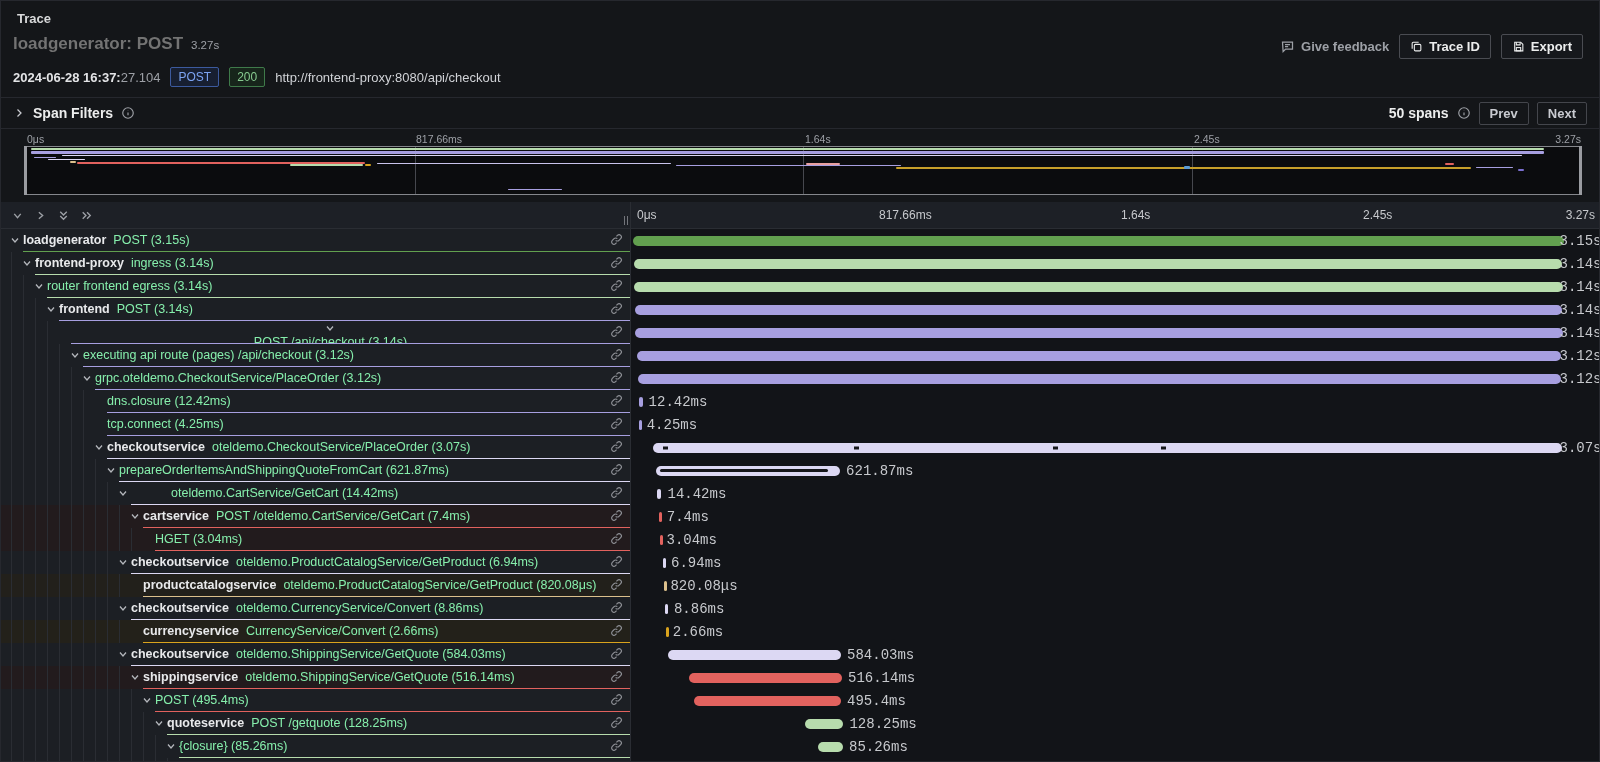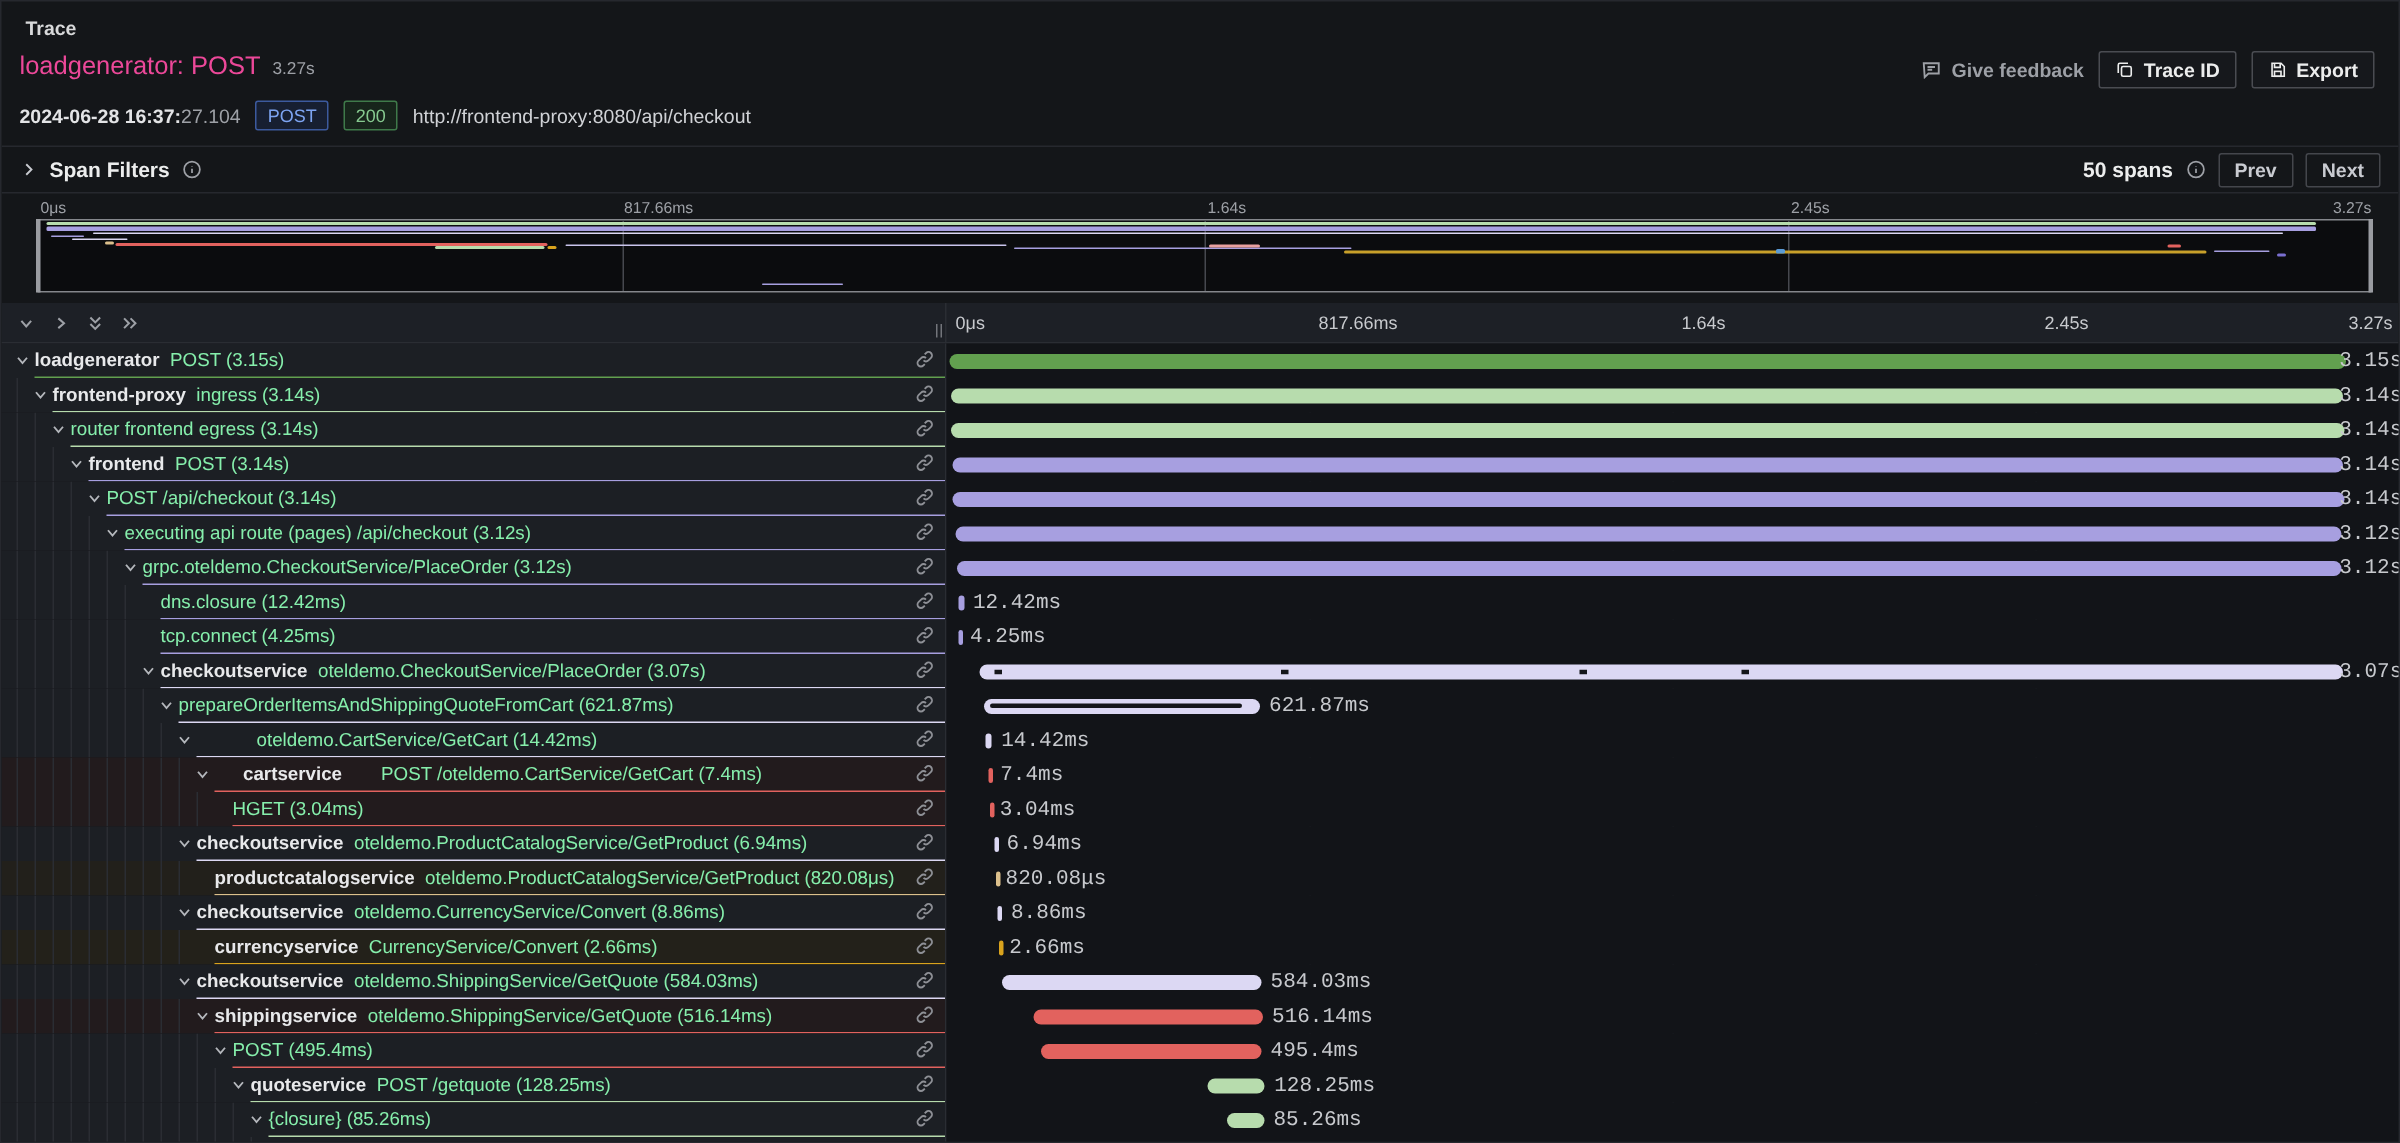--- a/index.html
+++ b/index.html
@@ -4,21 +4,21 @@
 <style>
   * { box-sizing: border-box; }
   html,body { margin:0; padding:0; background:#0b0c0e; }
   body { font-family:"Liberation Sans", sans-serif; }
   .app { position:relative; width:1600px; height:762px; background:#141619; border:1px solid #26282e; overflow:hidden; color:#d8d9da; }
 
   
   .panel-title { padding:10px 16px 2px; font-size:13px; font-weight:700; color:#d8d9da; }
   .trace-head { display:flex; justify-content:space-between; align-items:flex-start; padding:6px 12px 0 12px; }
   .trace-title-wrap { display:flex; align-items:baseline; gap:8px; }
-  .trace-title { font-size:17px; font-weight:400; color:#ec4899; }
+  .trace-title { font-size:17px; font-weight:700; color:#737373; }
   .trace-duration { font-size:11.5px; color:#9da0a6; }
   .head-actions { display:flex; align-items:center; gap:10px; padding-right:4px; }
   .feedback { display:flex; align-items:center; gap:6px; color:#9da0a6; font-size:13px; font-weight:600; cursor:pointer; }
   .btn { display:flex; align-items:center; gap:6px; padding:4px 10px; border:1px solid #4a4c52; border-radius:2px; background:#16181c; color:#eceded; font-size:13px; font-weight:700; cursor:pointer; }
   .meta-row { display:flex; align-items:center; gap:10px; padding:8px 12px 10px; font-size:13px; color:#d0d2d6; }
   .ts-main { font-weight:600; color:#e3e4e6; }
   .ts-frac { color:#9da0a6; }
   .badge { font-size:12px; font-weight:400; padding:2px 7px; border-radius:2px; border:1px solid; }
   .badge.method { color:#7da4f2; border-color:#3c5a9e; background:#171f31; }
   .badge.status { color:#86c98f; border-color:#3f7a4a; background:#17251b; }
@@ -324,21 +324,21 @@
           <div class="span-bar" style="left: 0.4%; width: 95.8%; background: rgb(167, 159, 224);"></div>
           <div class="bar-label" style="left: calc(95.3% + 6px);">3.14s</div>
         </div>
       </div>
       <div class="span-row">
         <div class="row-left">
           <div class="guide" style="left: 10px;"></div>
           <div class="guide" style="left: 22px;"></div>
           <div class="guide" style="left: 34px;"></div>
           <div class="guide" style="left: 46px;"></div>
-          <div class="row-content" style="left: 56px;">
+          <div class="row-content" style="left: 56px; flex-direction: column;">
             <div class="chev">
               <svg class="ico" width="12" height="12" viewBox="0 0 24 24" fill="none" stroke="currentColor" stroke-width="2.5">
                 <polyline points="6 9 12 16 18 9"></polyline>
               </svg>
             </div>
             <span class="op">POST /api/checkout (3.14s)</span>
           </div>
           <div class="underline" style="left: 70px; background: rgb(167, 159, 224);"></div>
           <div class="link-btn">
             <svg class="ico" width="13" height="13" viewBox="0 0 24 24" fill="none" stroke="currentColor" stroke-width="2.2">
@@ -574,21 +574,21 @@
           <div class="guide" style="left: 10px;"></div>
           <div class="guide" style="left: 22px;"></div>
           <div class="guide" style="left: 34px;"></div>
           <div class="guide" style="left: 46px;"></div>
           <div class="guide" style="left: 58px;"></div>
           <div class="guide" style="left: 70px;"></div>
           <div class="guide" style="left: 82px;"></div>
           <div class="guide" style="left: 94px;"></div>
           <div class="guide" style="left: 106px;"></div>
           <div class="guide" style="left: 118px;"></div>
-          <div class="row-content" style="left: 128px; gap: 19px;">
+          <div class="row-content" style="left: 128px;">
             <div class="chev">
               <svg class="ico" width="12" height="12" viewBox="0 0 24 24" fill="none" stroke="currentColor" stroke-width="2.5">
                 <polyline points="6 9 12 16 18 9"></polyline>
               </svg>
             </div>
             <b class="svc">cartservice</b>
             <span class="op">POST /oteldemo.CartService/GetCart (7.4ms)</span>
           </div>
           <div class="underline" style="left: 142px; background: rgb(226, 98, 94);"></div>
           <div class="link-btn">

